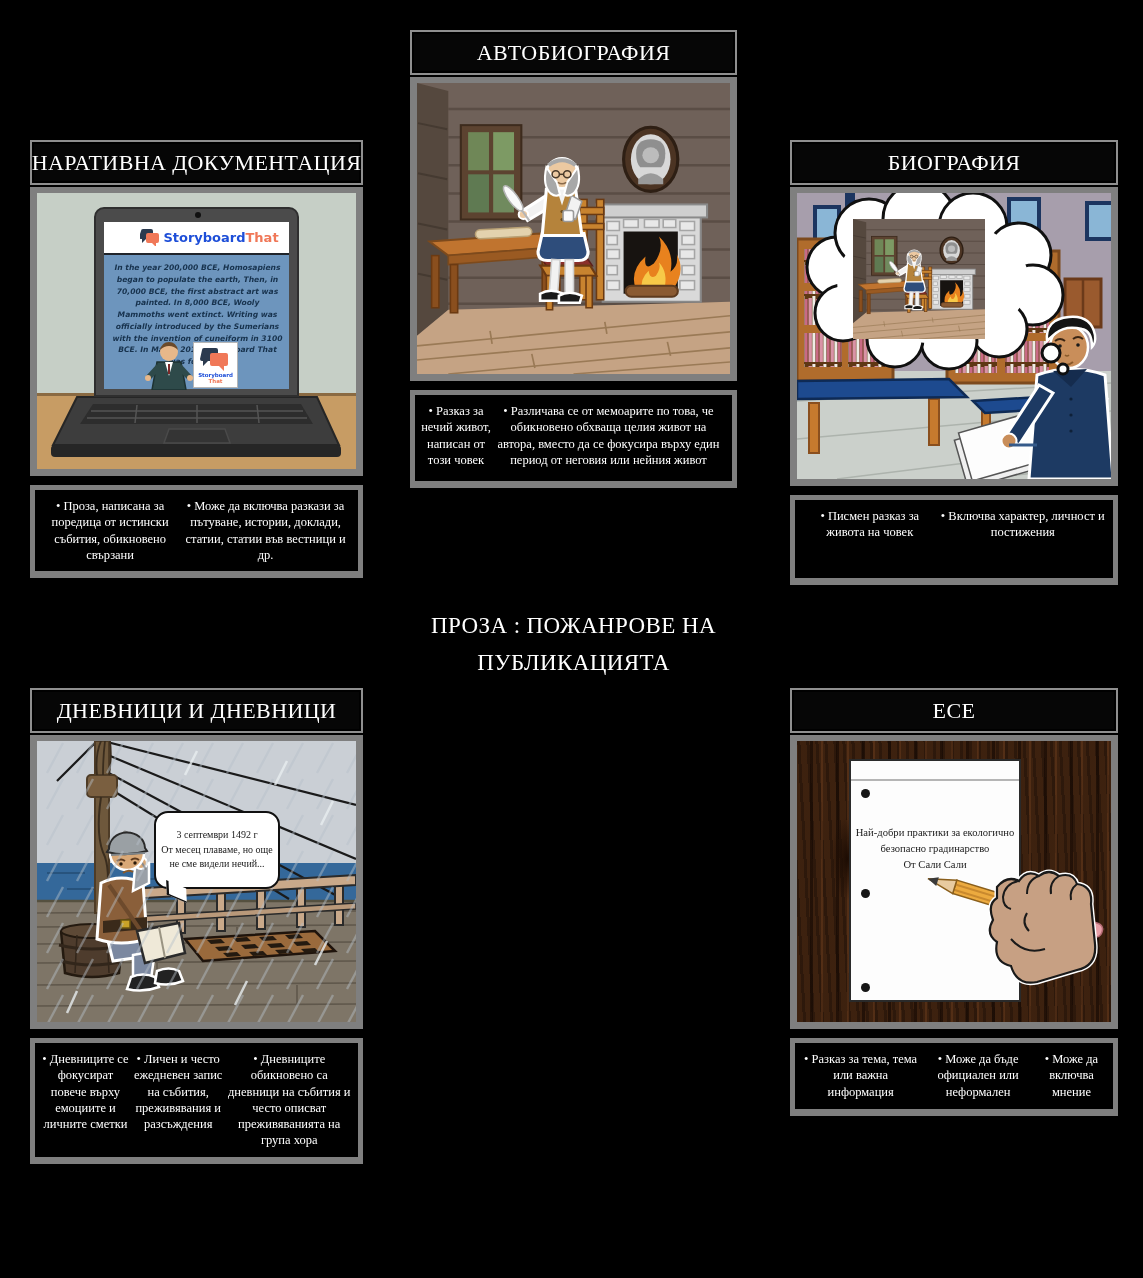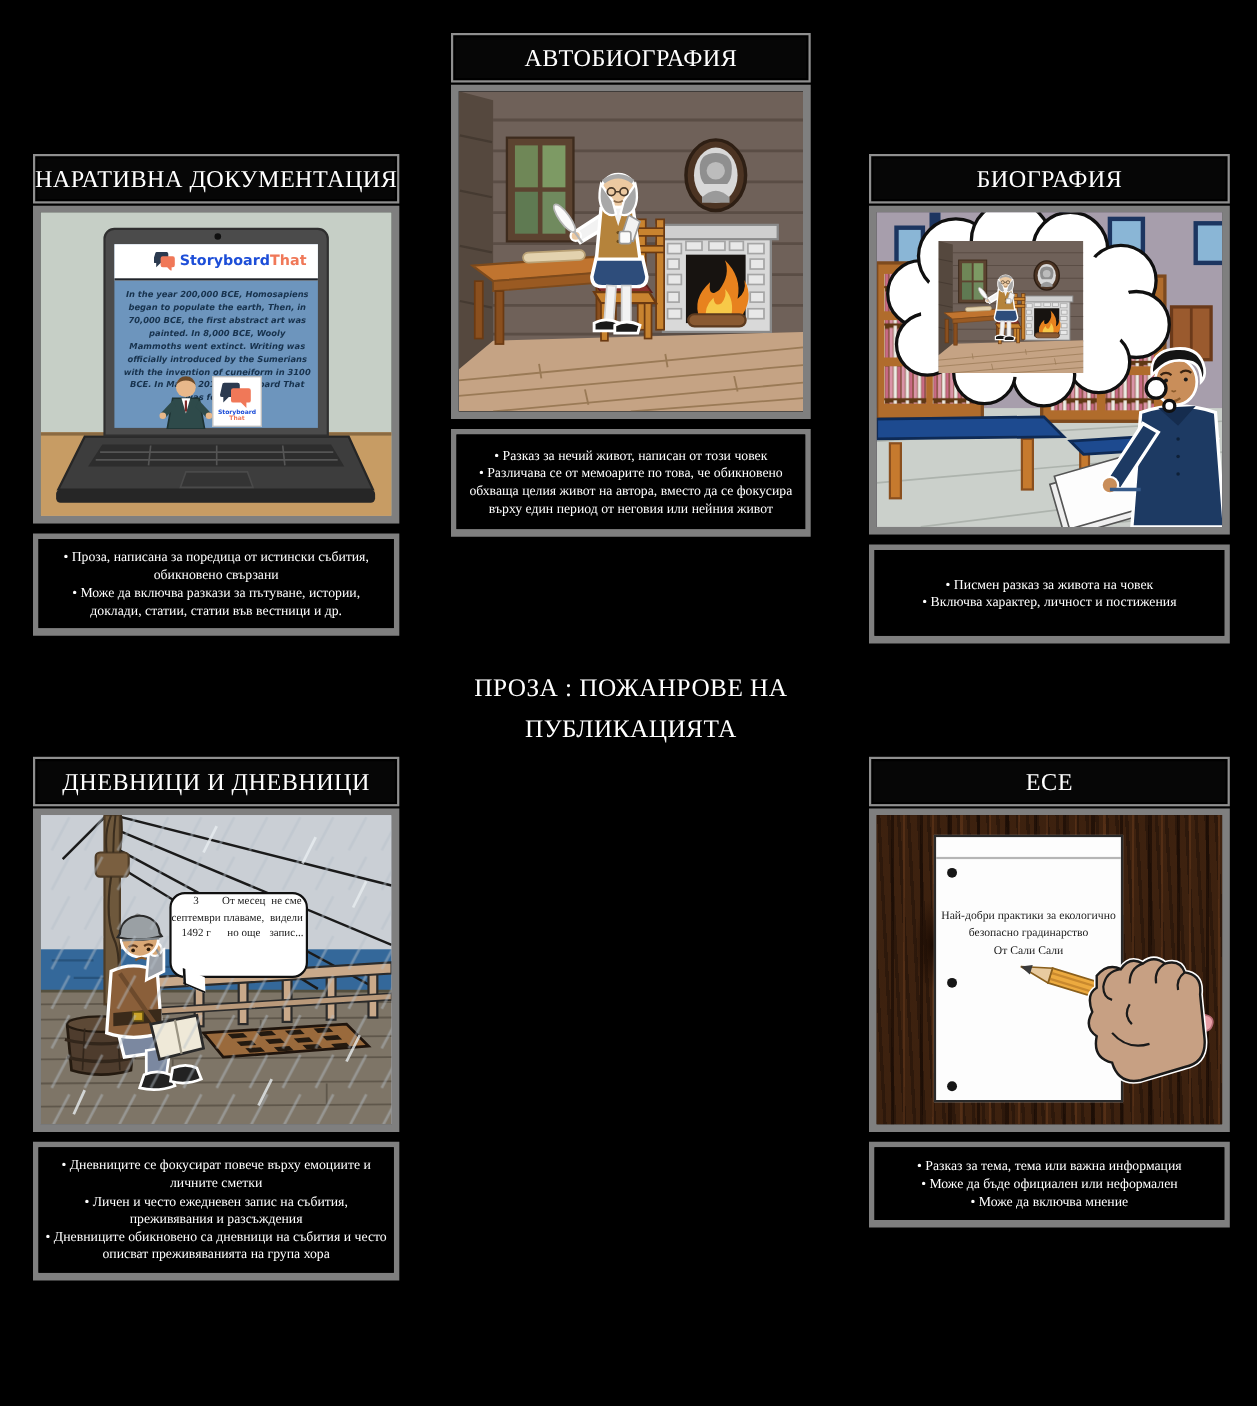--- a/index.html
+++ b/index.html
@@ -7,21 +7,21 @@
   #canvas{position:relative;width:1143px;height:1278px;background:#000;overflow:hidden;
           font-family:"Liberation Serif","DejaVu Serif",serif}
   .cell{position:absolute}
   .cell-title{background:#060606;border:2px solid #8f8f8f;box-shadow:0 0 0 2px #000 inset;
     height:45px;display:flex;align-items:center;justify-content:center;color:#fff;
     font-size:22px;letter-spacing:.4px;white-space:nowrap}
   .scene-frame{border:7px solid #7f7f7f;border-top-width:6px;margin-top:2px;background:#111}
   .scene{position:relative;overflow:hidden}
   .desc-frame{border:5px solid #7f7f7f;border-bottom-width:7px;margin-top:9px}
   .desc{background:#000;color:#fff;text-align:center;font-size:12.5px;line-height:1.3;
-    padding:8px 6px;display:flex;flex-direction:column;justify-content:center}
+    padding:8px 6px;display:flex;justify-content:center}
   .center-title{position:absolute;left:410px;width:327px;top:607px;color:#fff;
     font-size:23px;line-height:1.62;text-align:center;letter-spacing:.4px}
   svg{display:block}
   .scene-art{position:absolute;left:0;top:0}
   
   .s-laptop{background:#c6cfc6}
   .lap-desk{position:absolute;left:0;bottom:0;width:100%;height:76px;background:#c79c64;border-top:3px solid #8a6a42}
   .lap-screen{position:absolute;left:57px;top:14px;width:205px;height:190px;background:#4b4b4b;
     border:2px solid #2f2f2f;border-radius:10px 10px 0 0}
   .lap-cam{position:absolute;left:99px;top:3px;width:6px;height:6px;border-radius:50%;background:#101010}
@@ -41,21 +41,21 @@
       radial-gradient(ellipse 26px 70px at 16% 42%, #1c0c03 0%, rgba(28,12,3,0) 60%),
       repeating-linear-gradient(90deg, rgba(0,0,0,0) 0 13px, rgba(18,7,2,.6) 13px 16px, rgba(0,0,0,0) 16px 24px, rgba(110,62,30,.45) 24px 26px),
       repeating-linear-gradient(87deg, rgba(70,36,15,.35) 0 6px, rgba(25,10,4,.35) 6px 9px)}
   .paper{position:absolute;left:52px;top:18px;width:172px;height:243px;background:#fdfdfd;border:2px solid #2a2a2a}
   .paper-line{position:absolute;left:0;top:18px;width:100%;border-top:2px solid #b5b5b5}
   .hole{position:absolute;left:10px;width:9px;height:9px;border-radius:50%;background:#161616}
   .paper-text{position:absolute;left:4px;top:64px;width:160px;text-align:center;color:#1a1a1a;
     font-size:10.6px;line-height:1.5}
   
   .bubble{position:absolute;left:117px;top:70px;width:126px;height:78px;background:#fff;
-    border:2.5px solid #101010;border-radius:14px;display:flex;flex-direction:row;justify-content:center;
+    border:2.5px solid #101010;border-radius:14px;display:flex;flex-direction:column;justify-content:center;
     text-align:center;font-size:10px;line-height:1.45;color:#1a1a1a;z-index:5}
   .bubble .tail{position:absolute;left:12px;bottom:-13px;width:17px;height:17px;background:#fff;
     border-left:2.5px solid #101010;border-bottom:2.5px solid #101010;transform:skewX(32deg) rotate(30deg)}
   .mini-cabin{position:absolute;left:56px;top:26px;width:132px;height:120px;z-index:3}
 </style>
 </head>
 <body>
 
 <div id="canvas">
 
@@ -493,21 +493,21 @@
             <line x1="160" y1="10" x2="148" y2="34"></line>
               <line x1="40" y1="250" x2="30" y2="272"></line>
             <line x1="210" y1="240" x2="198" y2="264"></line>
               <line x1="290" y1="200" x2="278" y2="224"></line>
           </g>
         </svg>
         <div class="bubble">
           <div class="tail"></div>
           <div>3 септември 1492 г</div>
           <div>От месец плаваме, но още</div>
-          <div>не сме видели запис...</div>
+          <div>не сме видели нечий...</div>
         </div>
       </div>
     </div>
     <div class="desc-frame">
       <div class="desc" style="min-height:84px">
         <div>• Дневниците се фокусират повече върху емоциите и личните сметки</div>
         <div>• Личен и често ежедневен запис на събития, преживявания и разсъждения</div>
         <div>• Дневниците обикновено са дневници на събития и често описват преживяванията на група хора</div>
       </div>
     </div>

